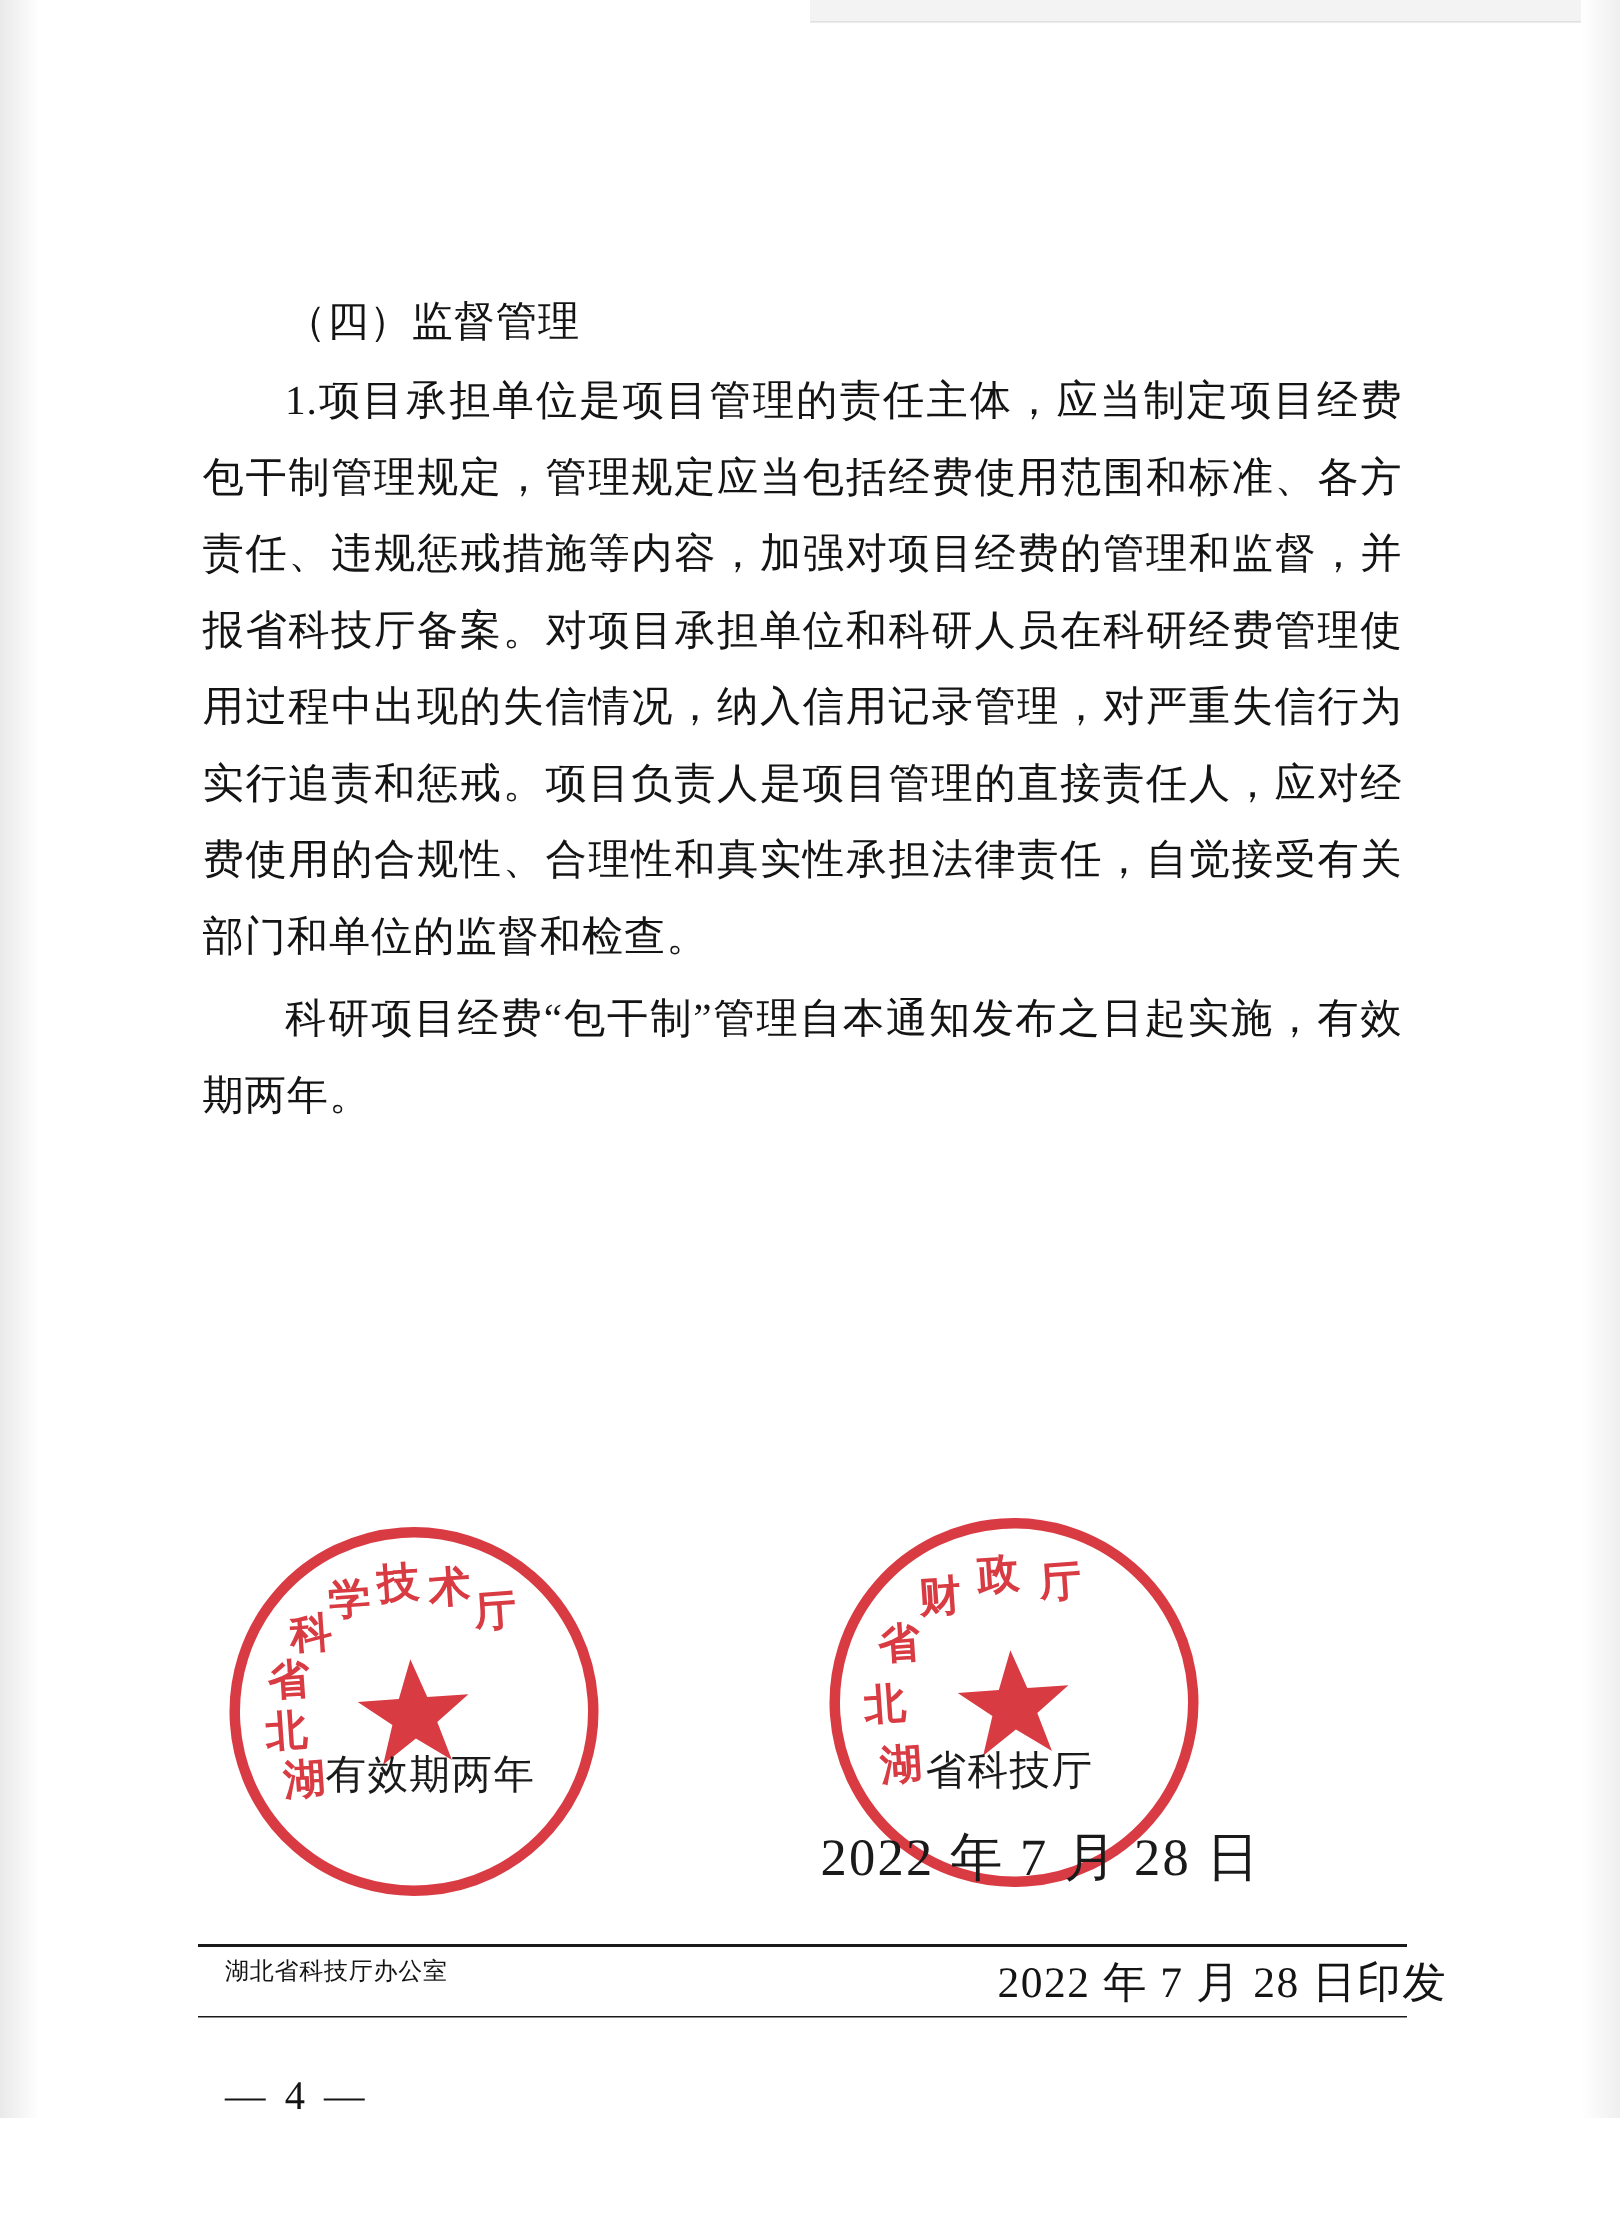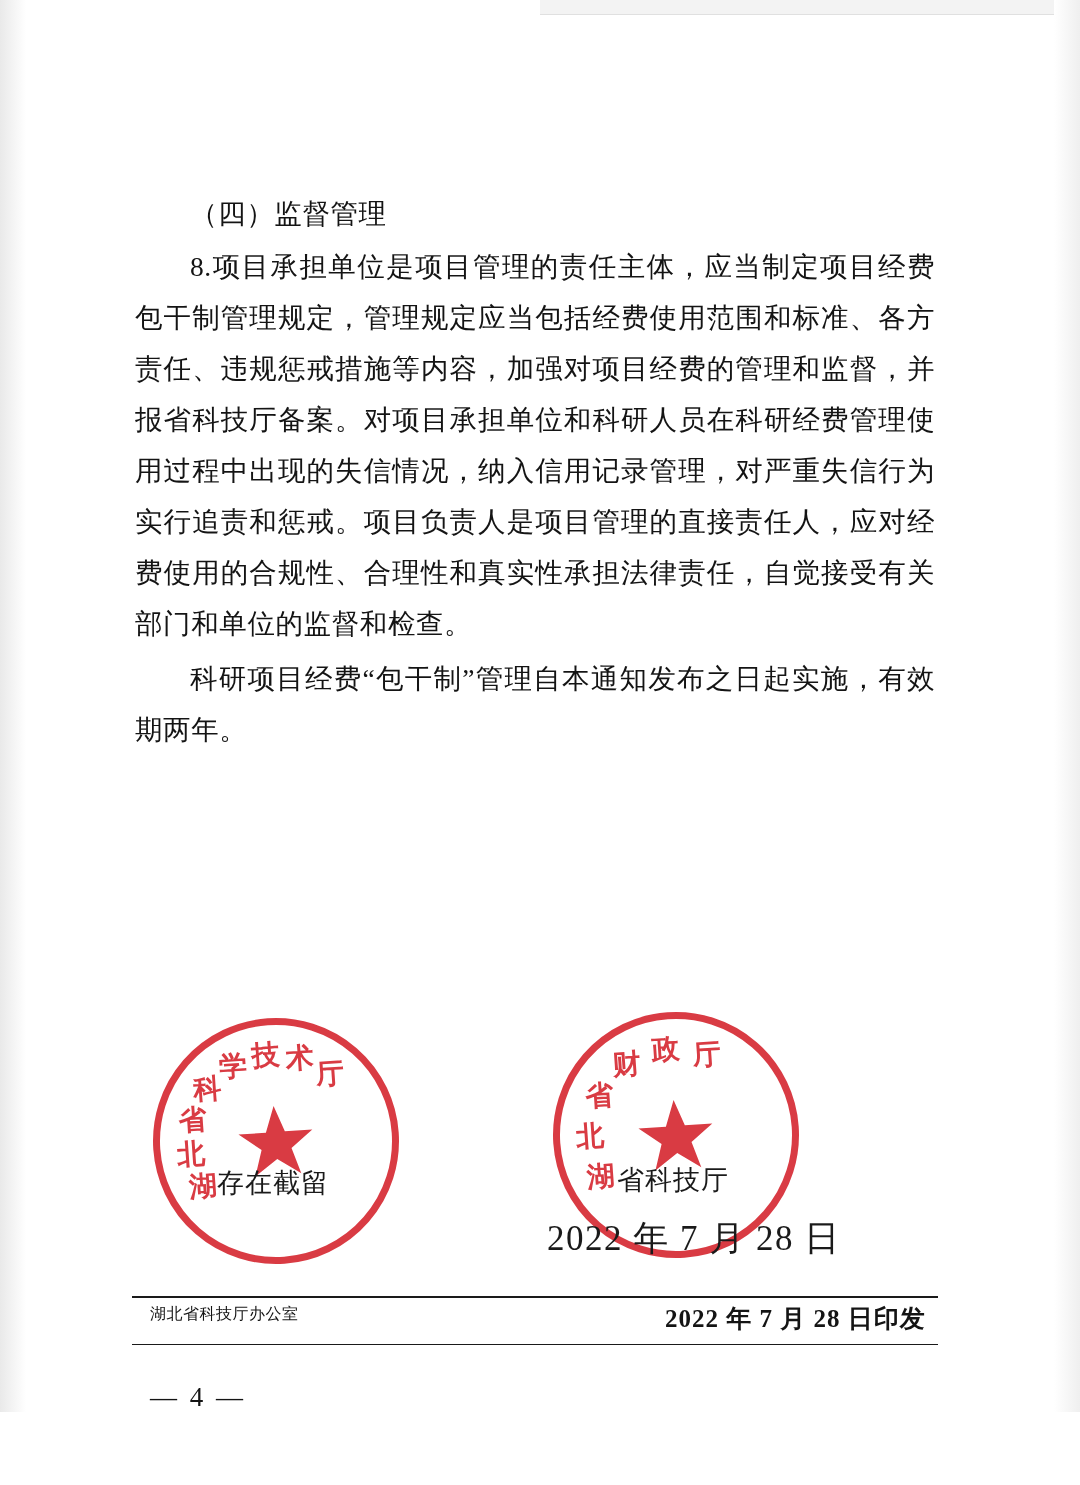--- a/index.html
+++ b/index.html
@@ -157,24 +157,23 @@
     top: 1304px;
     font-size: 16px;
     font-family: Liberation Sans, sans-serif;
     color: #141414;
     letter-spacing: 0.5px;
   }
   .footer-right {
     position: absolute;
     left: 665px;
     top: 1302px;
-    font-size: 25px;
+    font-size: 29px;
     color: #141414;
     letter-spacing: 1px;
-    font-weight: bold;
   }
 
   .page-number {
     position: absolute;
     left: 150px;
     top: 1382px;
     font-size: 27px;
     color: #141414;
     letter-spacing: 3px;
     font-family: "Liberation Serif", "DejaVu Serif", serif;
@@ -184,21 +183,21 @@
 <body>
 
 <div class="page">
 
   <div class="scan-top-strip"></div>
   <div class="scan-edge-left"></div>
   <div class="scan-edge-right"></div>
 
   <div class="body-text">
     <p class="para heading">（四）监督管理</p>
-    <p class="para indent">8.项目承担单位是项目管理的责任主体，应当制定项目经费包干制管理规定，管理规定应当包括经费使用范围和标准、各方责任、违规惩戒措施等内容，加强对项目经费的管理和监督，并报省科技厅备案。对项目承担单位和科研人员在科研经费管理使用过程中出现的失信情况，纳入信用记录管理，对严重失信行为实行追责和惩戒。项目负责人是项目管理的直接责任人，应对经费使用的合规性、合理性和真实性承担法律责任，自觉接受有关部门和单位的监督和检查。</p>
+    <p class="para indent">1.项目承担单位是项目管理的责任主体，应当制定项目经费包干制管理规定，管理规定应当包括经费使用范围和标准、各方责任、违规惩戒措施等内容，加强对项目经费的管理和监督，并报省科技厅备案。对项目承担单位和科研人员在科研经费管理使用过程中出现的失信情况，纳入信用记录管理，对严重失信行为实行追责和惩戒。项目负责人是项目管理的直接责任人，应对经费使用的合规性、合理性和真实性承担法律责任，自觉接受有关部门和单位的监督和检查。</p>
     <p class="para indent">科研项目经费“包干制”管理自本通知发布之日起实施，有效期两年。</p>
   </div>
 
   <div class="sign-block">
 
     <div class="seal left">
       <div class="seal-text">
         <span style="transform:translate(-50%,-50%) rotate(-118deg) translateY(-86px) rotate(118deg)">湖</span>
         <span style="transform:translate(-50%,-50%) rotate(-95deg) translateY(-86px) rotate(95deg)">北</span>
         <span style="transform:translate(-50%,-50%) rotate(-72deg) translateY(-86px) rotate(72deg)">省</span>
@@ -224,21 +223,21 @@
         <span style="transform:translate(-50%,-50%) rotate(-3deg) translateY(-86px) rotate(3deg)">政</span>
         <span style="transform:translate(-50%,-50%) rotate(25deg) translateY(-86px) rotate(-25deg)">厅</span>
       </div>
       <div class="star">
         <svg width="78" height="74" viewBox="0 0 78 74" style="position:absolute;left:-39px;top:-37px">
           <polygon points="39,2 48.5,28 76,28 54,45 62,71 39,55 16,71 24,45 2,28 29.5,28" fill="#d4202a"></polygon>
         </svg>
       </div>
     </div>
 
-    <div class="sign-label org-left">存在截留</div>
+    <div class="sign-label org-left">有效期两年</div>
     <div class="sign-label org-right">省科技厅</div>
     <div class="sign-date">2022 年  7 月 28 日</div>
   </div>
 
   <div class="footer-rule"></div>
   <div class="footer-left">湖北省科技厅办公室</div>
   <div class="footer-right">2022 年 7 月 28 日印发</div>
   <div class="footer-rule bottom"></div>
 
   <div class="page-number">— 4 —</div>

